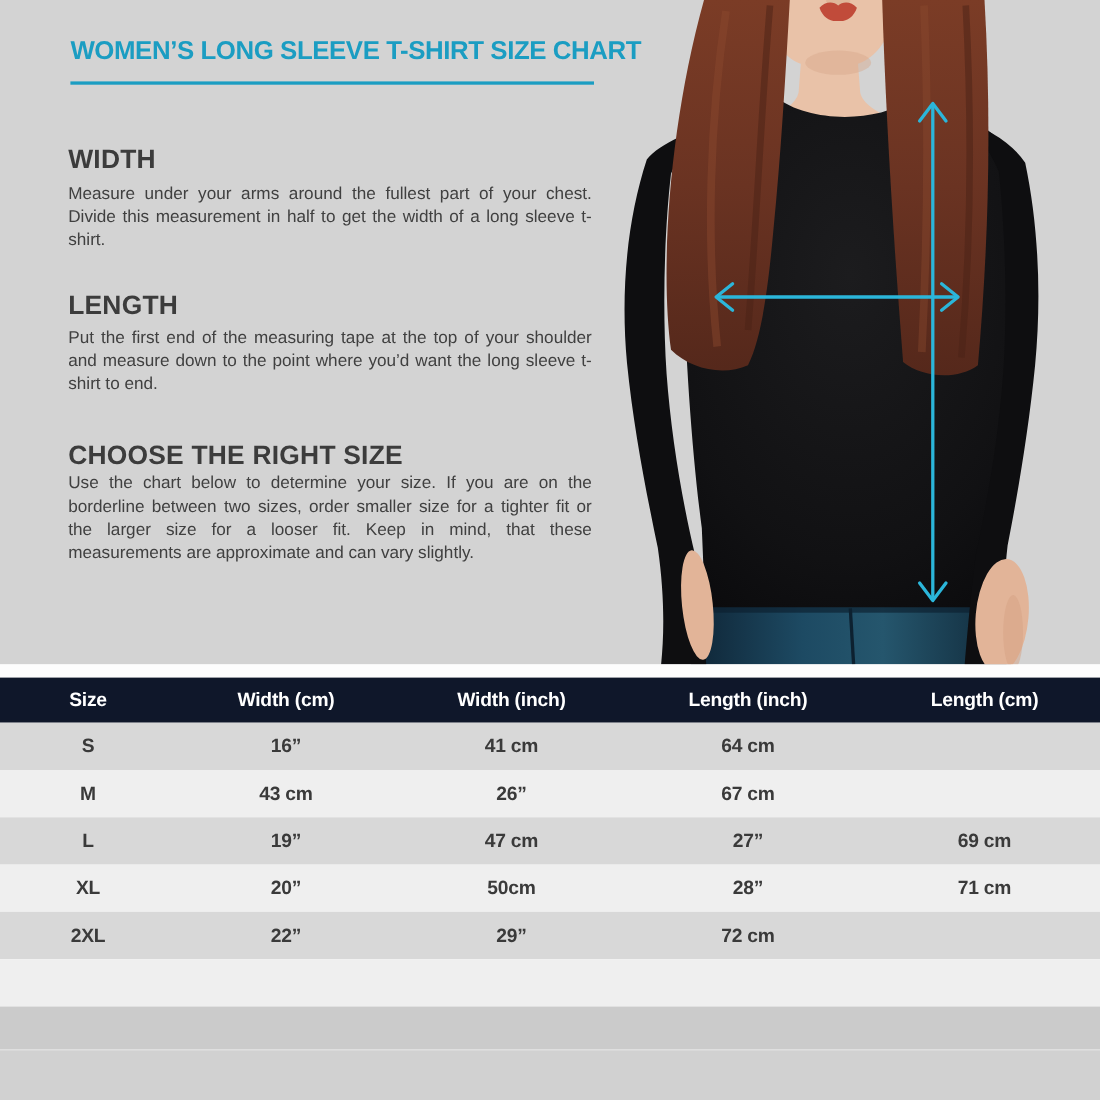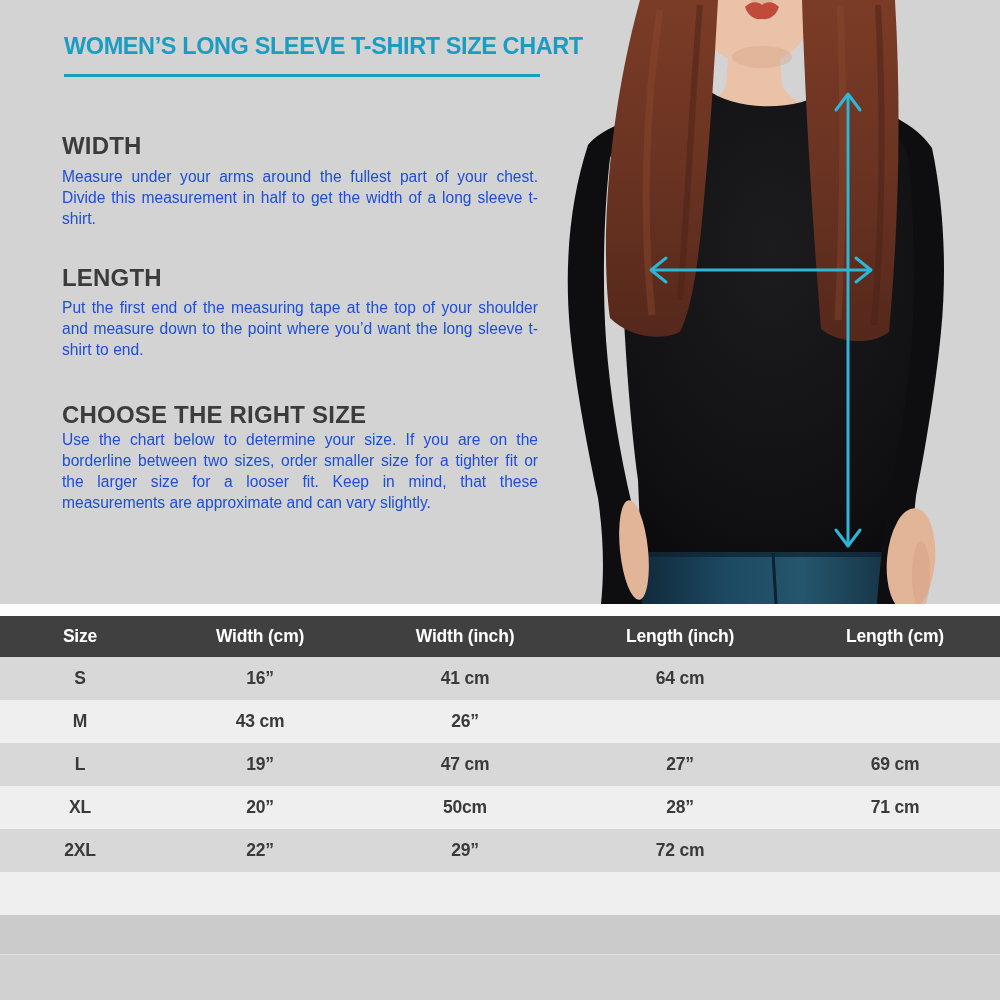--- a/index.html
+++ b/index.html
@@ -8,37 +8,37 @@
 
   .top-section { position:absolute; left:0; top:0; width:1000px; height:604px; background:#d3d3d3; }
 
   .text-panel { position:absolute; left:62px; top:0; width:478px; }
   .page-title { position:absolute; left:2px; top:33px; width:476px;
                 font-size:23.5px; font-weight:bold; letter-spacing:-0.4px;
                 color:#1b9dc2; white-space:nowrap; }
   .title-underline { position:absolute; left:2px; top:74px; width:476px; height:3px; background:#1b9dc2; }
 
   .section-heading { position:absolute; font-size:24px; font-weight:bold; color:#3c3c3c; letter-spacing:0.2px; }
-  .section-body { position:absolute; font-size:15.6px; line-height:21px; color:#1d4ed8;
+  .section-body { position:absolute; font-size:15.6px; line-height:21px; color:#404040;
                   width:476px; text-align:justify; }
   #h-width  { top:132px; left:0; }
   #p-width  { top:166px; left:0; }
   #h-length { top:264px; left:0; }
   #p-length { top:297px; left:0; }
   #h-choose { top:401px; left:0; }
   #p-choose { top:429px; left:0; }
 
   .figure { position:absolute; left:540px; top:0; width:460px; height:604px; }
 
   .white-strip { position:absolute; left:0; top:604px; width:1000px; height:12px; background:#fdfdfd; }
 
   .size-table { position:absolute; left:0; top:616px; width:1000px; }
   .trow { display:grid; grid-template-columns:16% 20% 21% 22% 21%; align-items:center; }
   .trow > span { text-align:center; font-weight:bold; }
-  .trow.head { height:41px; background:#404040; }
+  .trow.head { height:41px; background:#0f172a; }
   .trow.head > span { color:#ffffff; font-size:17.5px; letter-spacing:-0.2px; }
   .trow.data { height:43px; }
   .trow.data > span { color:#3a3a3a; font-size:17.5px; letter-spacing:-0.2px; }
   .trow.gray  { background:#d8d8d8; }
   .trow.light { background:#efefef; }
   .empty-light { position:absolute; left:0; top:872px; width:1000px; height:43px; background:#efefef; }
   .empty-gray  { position:absolute; left:0; top:915px; width:1000px; height:39px; background:#cbcbcb; }
   .footer-band { position:absolute; left:0; top:954px; width:1000px; height:46px; background:#d1d1d1; border-top:1px solid #e2e2e2; }
 </style>
 </head>
@@ -142,20 +142,21 @@
   <div class="trow data gray">
     <span>S</span>
     <span>16”</span>
     <span>41 cm</span>
     <span>64 cm</span>
   </div>
   <div class="trow data light">
     <span>M</span>
     <span>43 cm</span>
     <span>26”</span>
+    <span>67 cm</span>
   </div>
   <div class="trow data gray">
     <span>L</span>
     <span>19”</span>
     <span>47 cm</span>
     <span>27”</span>
     <span>69 cm</span>
   </div>
   <div class="trow data light">
     <span>XL</span>

